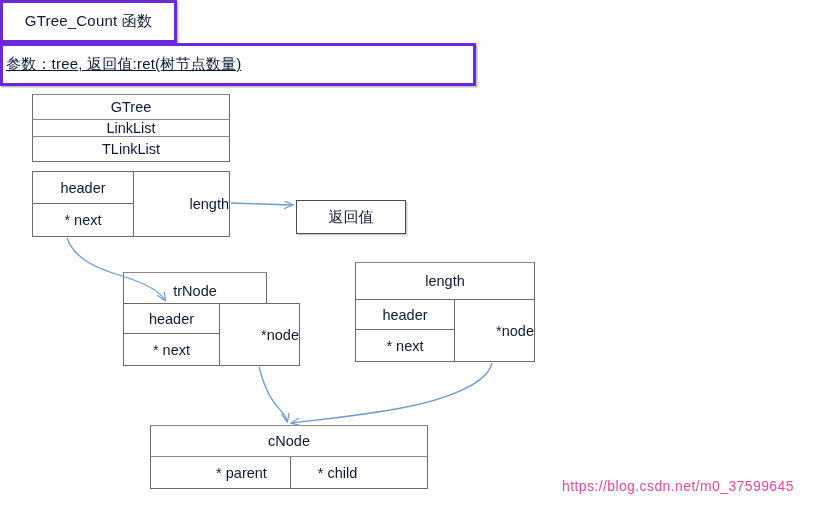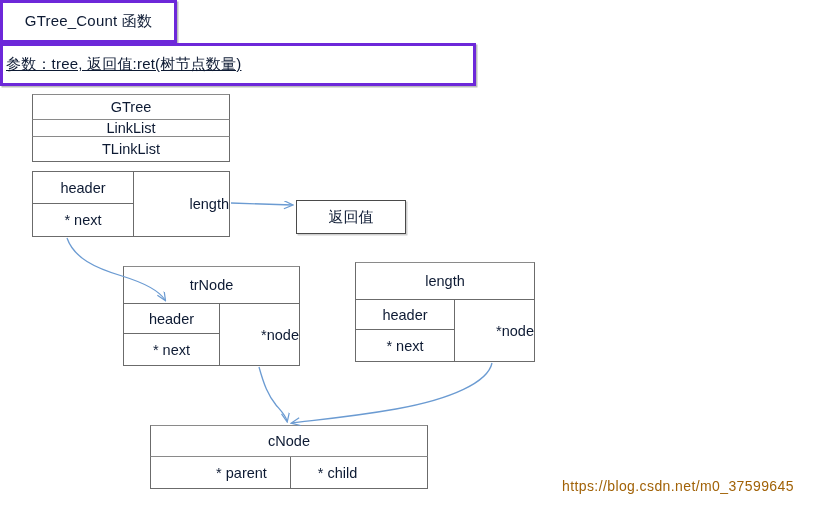--- a/index.html
+++ b/index.html
@@ -101,21 +101,21 @@
     position: absolute;
     left: 0; top: 0;
     width: 817px;
     height: 506px;
     pointer-events: none;
   }
 
   .watermark {
     position: absolute;
     font-size: 14px;
-    color: #a16207;
+    color: #ec4899;
     letter-spacing: .4px;
     white-space: nowrap;
     font-family: "Liberation Sans", sans-serif;
   }
 </style>
 </head>
 <body>
 
 <div id="canvas">
 
@@ -150,21 +150,21 @@
     </div>
     <div class="right-col" style="width:97px;">
       <span>length</span>
     </div>
   </div>
 
   <div class="ret-box" style="left:296px; top:200px; width:110px; height:34px;">
     <span>返回值</span>
   </div>
 
-  <div class="struct" style="left:123px; top:266px; width:177px;">
+  <div class="struct" style="left:123px; top:272px; width:144px;">
     <div class="row" style="height:38px;">
       <span>trNode</span>
     </div>
   </div>
 
   <div class="split" style="left:123px; top:303px; width:177px; height:63px;">
     <div class="left-col" style="width:97px;">
       <div class="cell" style="height:31px;">
         <span>header</span>
       </div>

